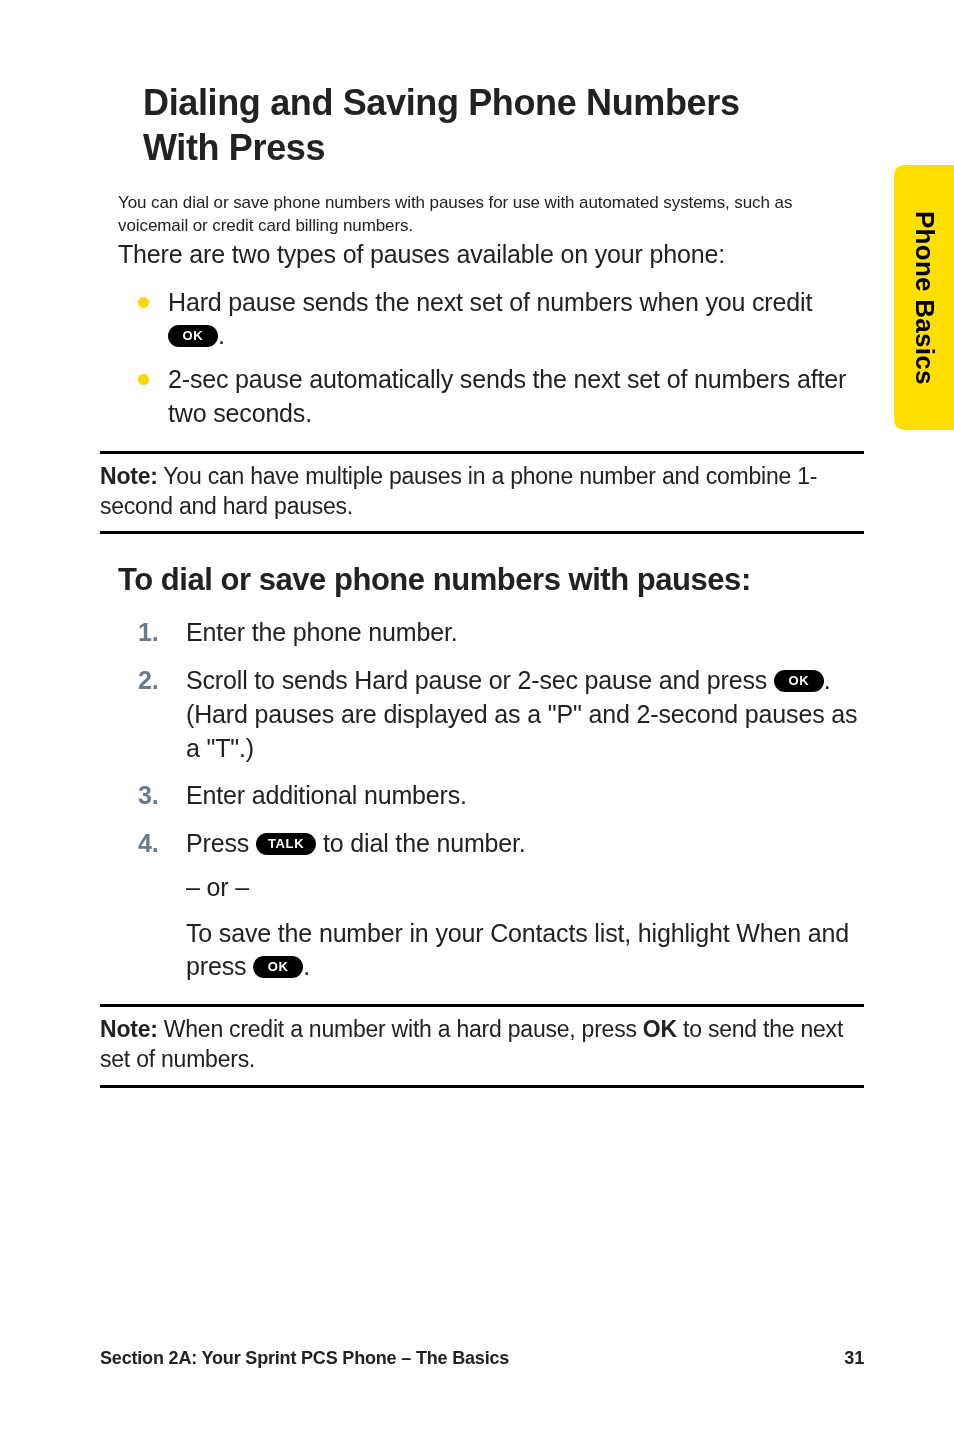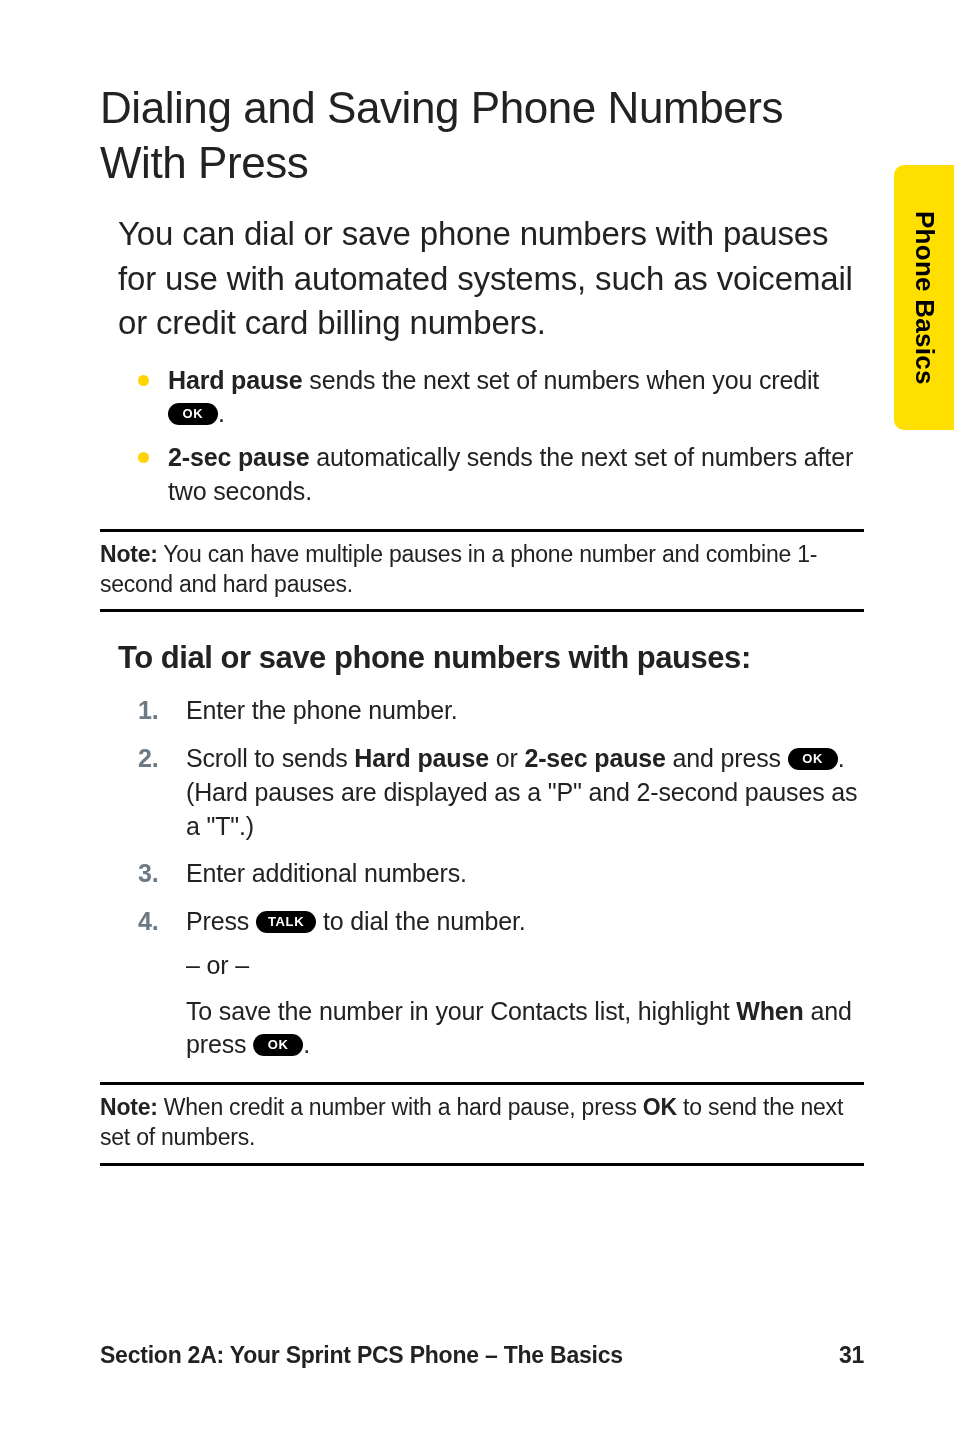--- a/index.html
+++ b/index.html
@@ -29,31 +29,32 @@
       writing-mode: vertical-rl;
       font-weight: 700;
       font-size: 26px;
       color: #000;
       letter-spacing: 0.01em;
     }
     .page {
       padding: 80px 90px 0 100px;
     }
     h1 {
-      font-size: 44px;
-      font-weight: 400;
+      font-size: 36px;
+      font-weight: 700;
       line-height: 1.25;
       letter-spacing: -0.01em;
       margin-bottom: 22px;
+      margin-left: 43px;
     }
     .intro {
-      font-size: 33px;
+      font-size: 17px;
       line-height: 1.35;
       padding-left: 18px;
-      margin-bottom: 18px;
+      margin-bottom: 0;
       letter-spacing: -0.005em;
     }
     .intro2 {
       font-size: 25px;
       line-height: 1.35;
       padding-left: 18px;
       margin-bottom: 14px;
     }
     ul.bullets { list-style: none; padding-left: 38px; }
     ul.bullets li {
@@ -126,41 +127,42 @@
     }
     .or { margin: 10px 0 12px 0; }
     .footer {
       position: absolute;
       bottom: 62px;
       left: 100px;
       right: 90px;
       display: flex;
       justify-content: space-between;
       align-items: baseline;
-      font-size: 23px;
+      font-size: 18px;
       font-weight: 700;
       letter-spacing: -0.01em;
     }
     .footer .pnum { font-weight: 700; }
-    b { font-weight: 700; }
+    b { font-weight: 400; }
   </style>
 </head>
 <body>
 
 <div class="side-tab">
   <span>Phone Basics</span>
 </div>
 
 <div class="page">
   <h1>
     <span>Dialing and Saving Phone Numbers</span><br>
     <span>With Press</span>
   </h1>
 
   <p class="intro">You can dial or save phone numbers with pauses for use with automated systems, such as voicemail or credit card billing numbers.</p>
+  <p class="intro2">There are two types of pauses available on your phone:</p>
 
   <ul class="bullets">
     <li>
       <b>Hard pause</b><span> sends the next set of numbers when you credit </span><br>
       <span class="pill">OK</span><span>.</span>
     </li>
     <li>
       <b>2-sec pause</b><span> automatically sends the next set of numbers after two seconds.</span>
     </li>
   </ul>

